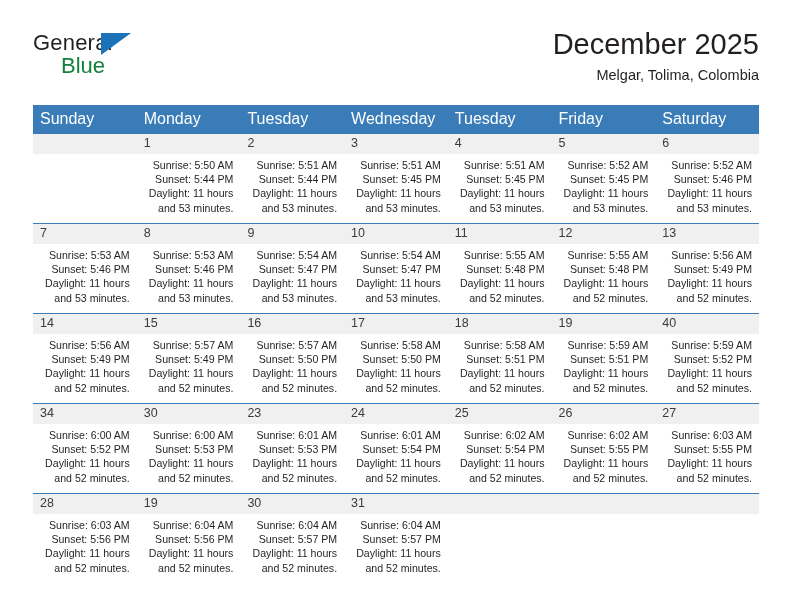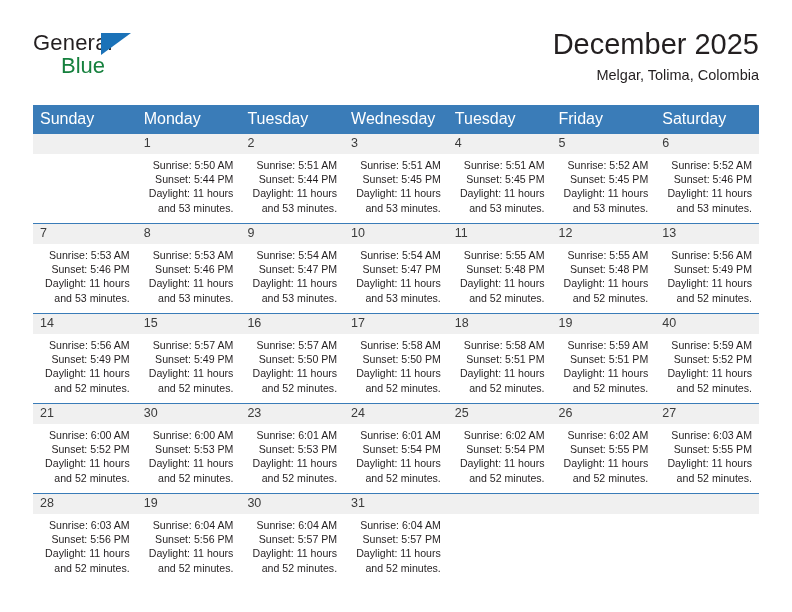--- a/index.html
+++ b/index.html
@@ -365,21 +365,21 @@
               <div class="info">
                 <div>Sunrise: 5:59 AM</div>
                 <div>Sunset: 5:52 PM</div>
                 <div>Daylight: 11 hours</div>
                 <div>and 52 minutes.</div>
               </div>
             </td>
           </tr>
           <tr>
             <td>
-              <div class="daynum">21</div>
+              <div class="daynum">34</div>
               <div class="info">
                 <div>Sunrise: 6:00 AM</div>
                 <div>Sunset: 5:52 PM</div>
                 <div>Daylight: 11 hours</div>
                 <div>and 52 minutes.</div>
               </div>
             </td>
             <td>
               <div class="daynum">30</div>
               <div class="info">

